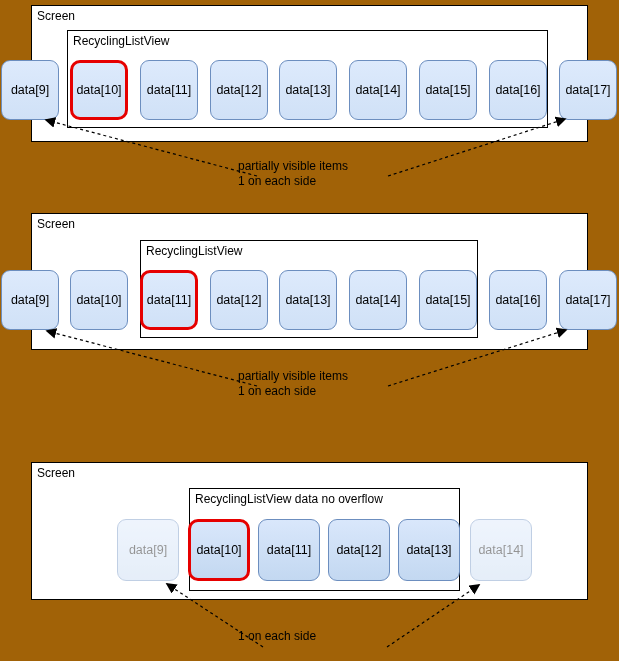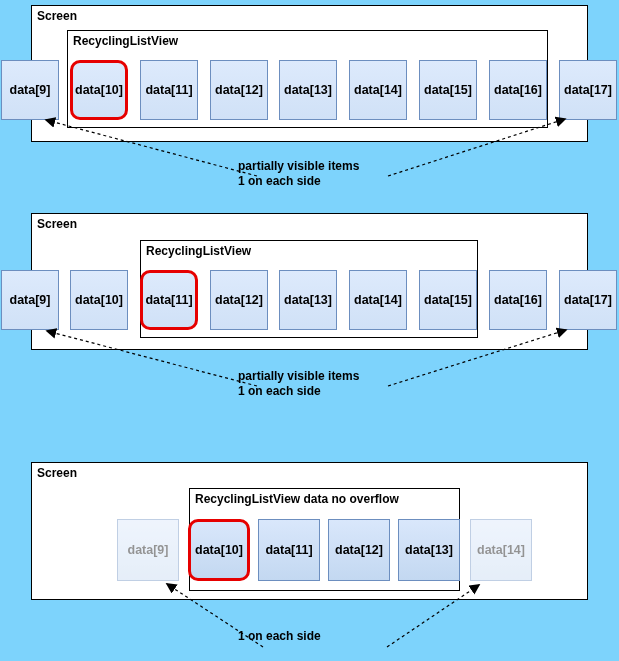--- a/index.html
+++ b/index.html
@@ -1,44 +1,43 @@
 <!DOCTYPE html>
 <html><head>
 <meta charset="utf-8">
 <style>
   html,body{margin:0;padding:0;background:#ffffff;}
   #canvas{
     position:relative;
     width:619px;height:661px;
-    background:#7dd3fc;
+    background:#a16207;
     font-family:"Liberation Sans",sans-serif;
     color:#000;
     overflow:hidden;
-    font-weight:bold;
   }
   .frame{
     position:absolute;
     background:#ffffff;
     border:1px solid #000000;
     box-sizing:border-box;
   }
   .screen-frame{z-index:1;}
   .listview-frame{z-index:2;}
   .frame-label{
     position:absolute;
     top:3px;left:5px;
     font-size:12px;
     white-space:nowrap;
   }
   .item{
     position:absolute;
     z-index:3;
     box-sizing:border-box;
     border:1px solid #6c8ebf;
-    border-radius:0;
+    border-radius:9px;
     background:linear-gradient(180deg,#ddeafc 0%,#d0e1f7 100%);
     display:flex;align-items:center;justify-content:center;
     font-size:12.5px;
   }
   .row3 .item, .item.r3{
     background:linear-gradient(180deg,#d9e7fb 0%,#c3d8f1 100%);
   }
   .item.highlighted{
     border:3px solid #e60000;
     border-radius:10px;

